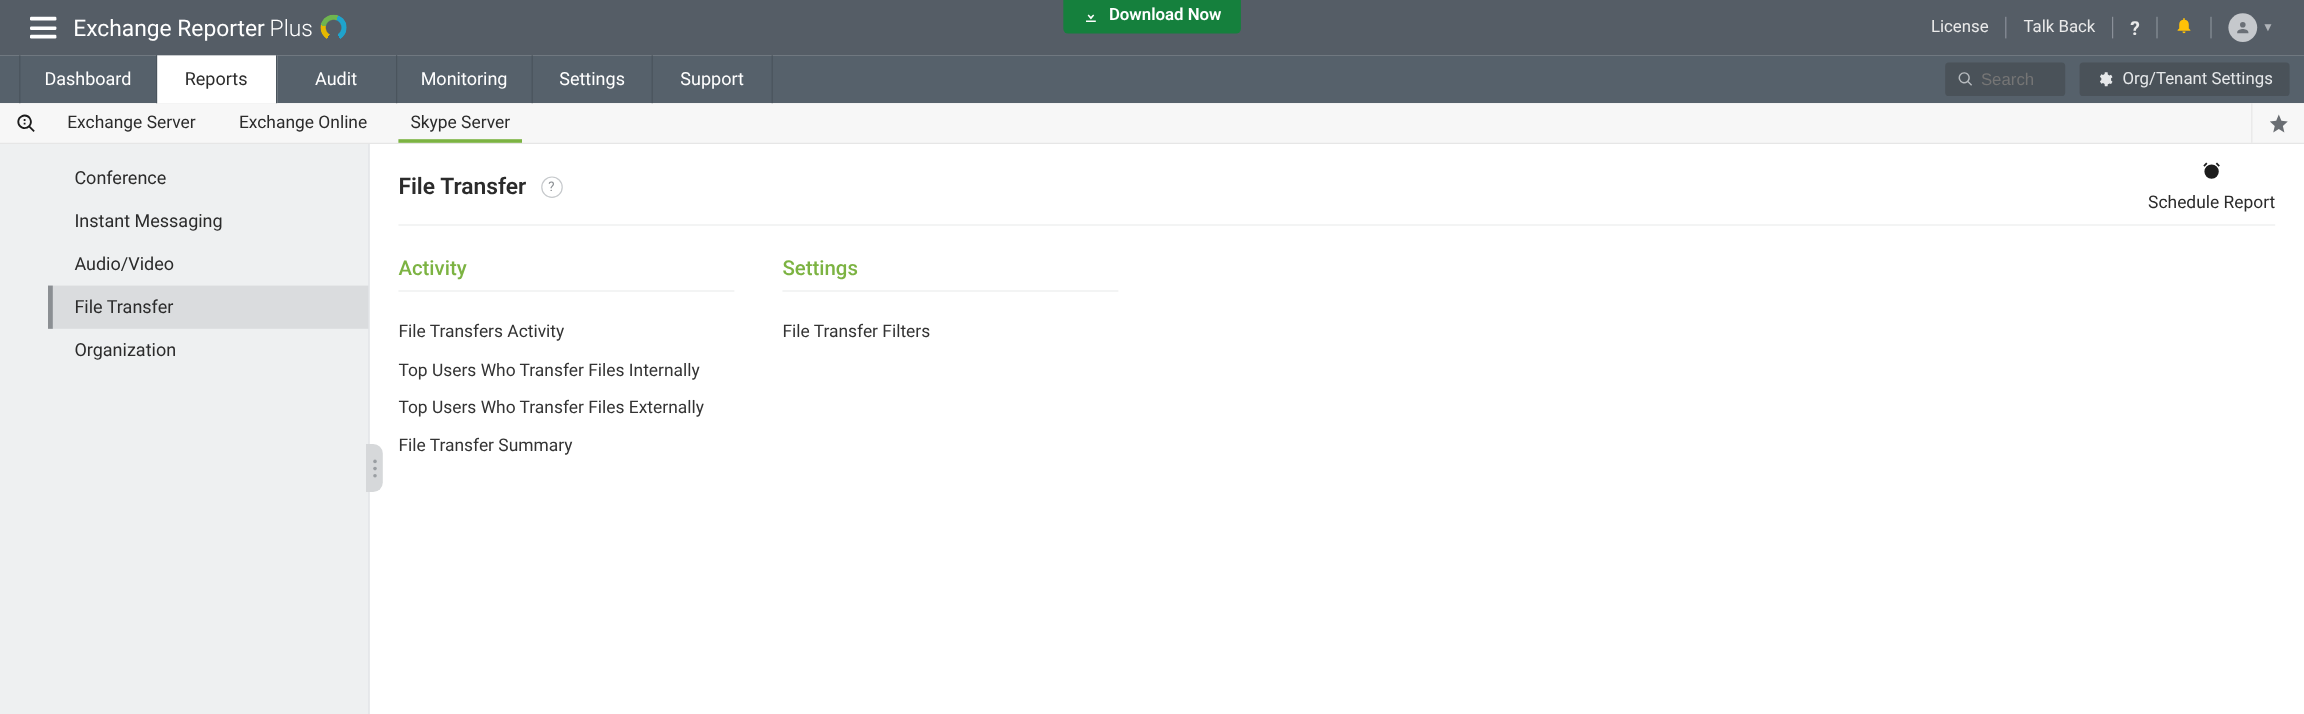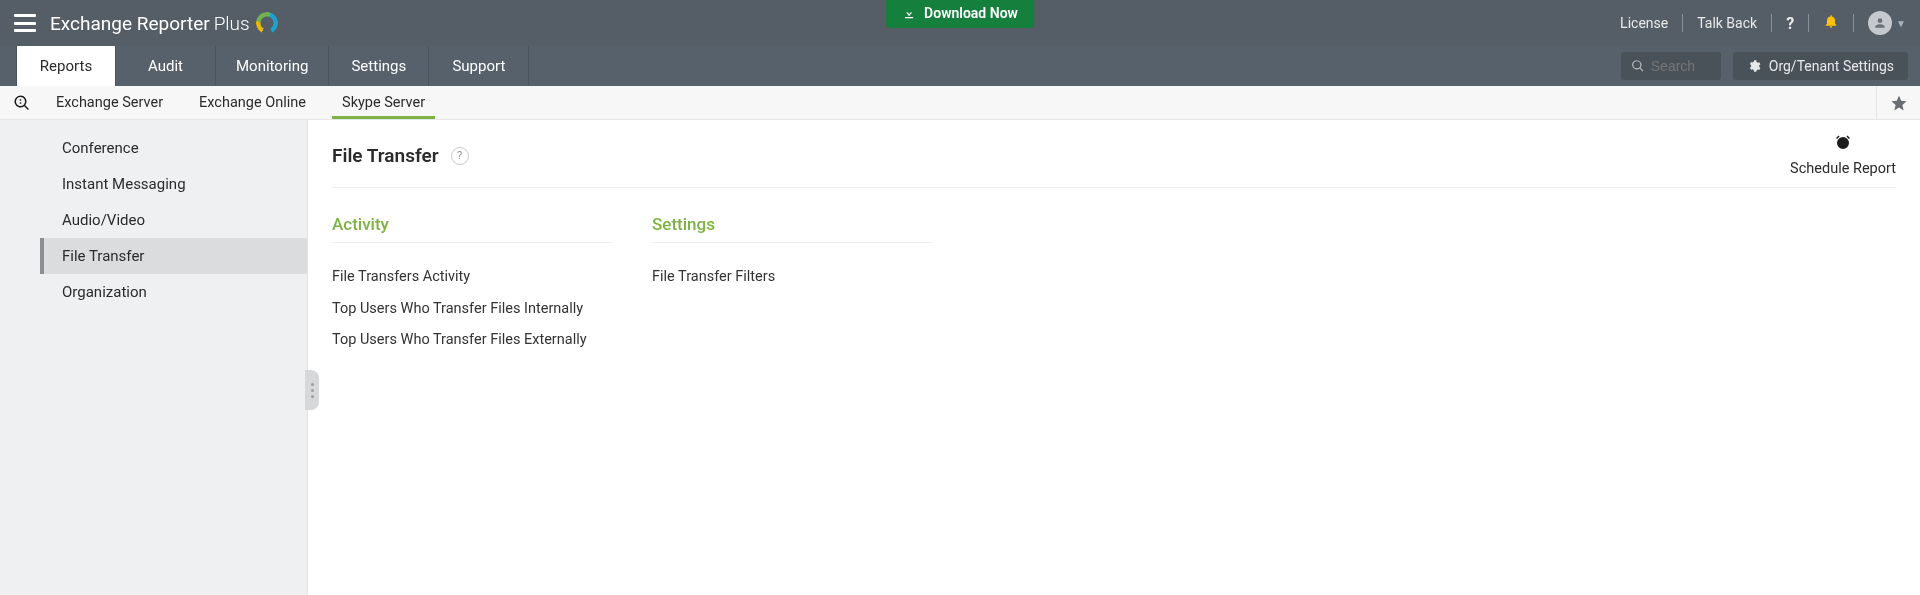--- a/index.html
+++ b/index.html
@@ -5,21 +5,21 @@
   * { box-sizing: border-box; margin: 0; padding: 0; }
   body { font-family: -apple-system, BlinkMacSystemFont, "Segoe UI", Roboto, Arial, sans-serif; font-size: 14px; color: #333; background: #fff; }
 
   
   .topbar {
     background: #555d66;
     height: 46px;
     display: flex;
     align-items: center;
     position: relative;
-    padding: 0 14px;
+    padding: 0 25px;
   }
   .hamburger {
     width: 22px; height: 18px;
     display: flex; flex-direction: column; justify-content: space-between;
     cursor: pointer;
     margin-right: 14px;
   }
   .hamburger span { display:block; height:3px; background:#fff; border-radius:1px; }
 
   .logo { display:flex; align-items:center; color:#fff; font-size:19px; font-weight:400; }
@@ -136,20 +136,21 @@
         <svg viewBox="0 0 24 24">
             <path d="M12 12a4 4 0 1 0-4-4 4 4 0 0 0 4 4zm0 2c-3 0-8 1.5-8 4.5V20h16v-1.5c0-3-5-4.5-8-4.5z"></path>
           </svg>
       </span>
       <span class="caret-down">▼</span>
     </div>
   </div>
 </div>
 
 <div class="tabbar">
+  <div class="tab">Dashboard</div>
   <div class="tab active">Reports</div>
   <div class="tab">Audit</div>
   <div class="tab">Monitoring</div>
   <div class="tab">Settings</div>
   <div class="tab">Support</div>
 
   <div class="right-group">
     <div class="searchbox">
       <svg viewBox="0 0 24 24">
           <path d="M10 2a8 8 0 1 0 4.9 14.3l5 5 1.4-1.4-5-5A8 8 0 0 0 10 2zm0 2a6 6 0 1 1-6 6 6 6 0 0 1 6-6z"></path>
@@ -206,20 +207,21 @@
         <span>Schedule Report</span>
       </div>
     </div>
 
     <div class="sections">
       <div class="section">
         <h2>Activity</h2>
         <div class="link">File Transfers Activity</div>
         <div class="link">Top Users Who Transfer Files Internally</div>
         <div class="link">Top Users Who Transfer Files Externally</div>
+        <div class="link">File Transfer Summary</div>
       </div>
       <div class="section">
         <h2>Settings</h2>
         <div class="link">File Transfer Filters</div>
       </div>
     </div>
   </div>
 </div>
 
 </body></html>

